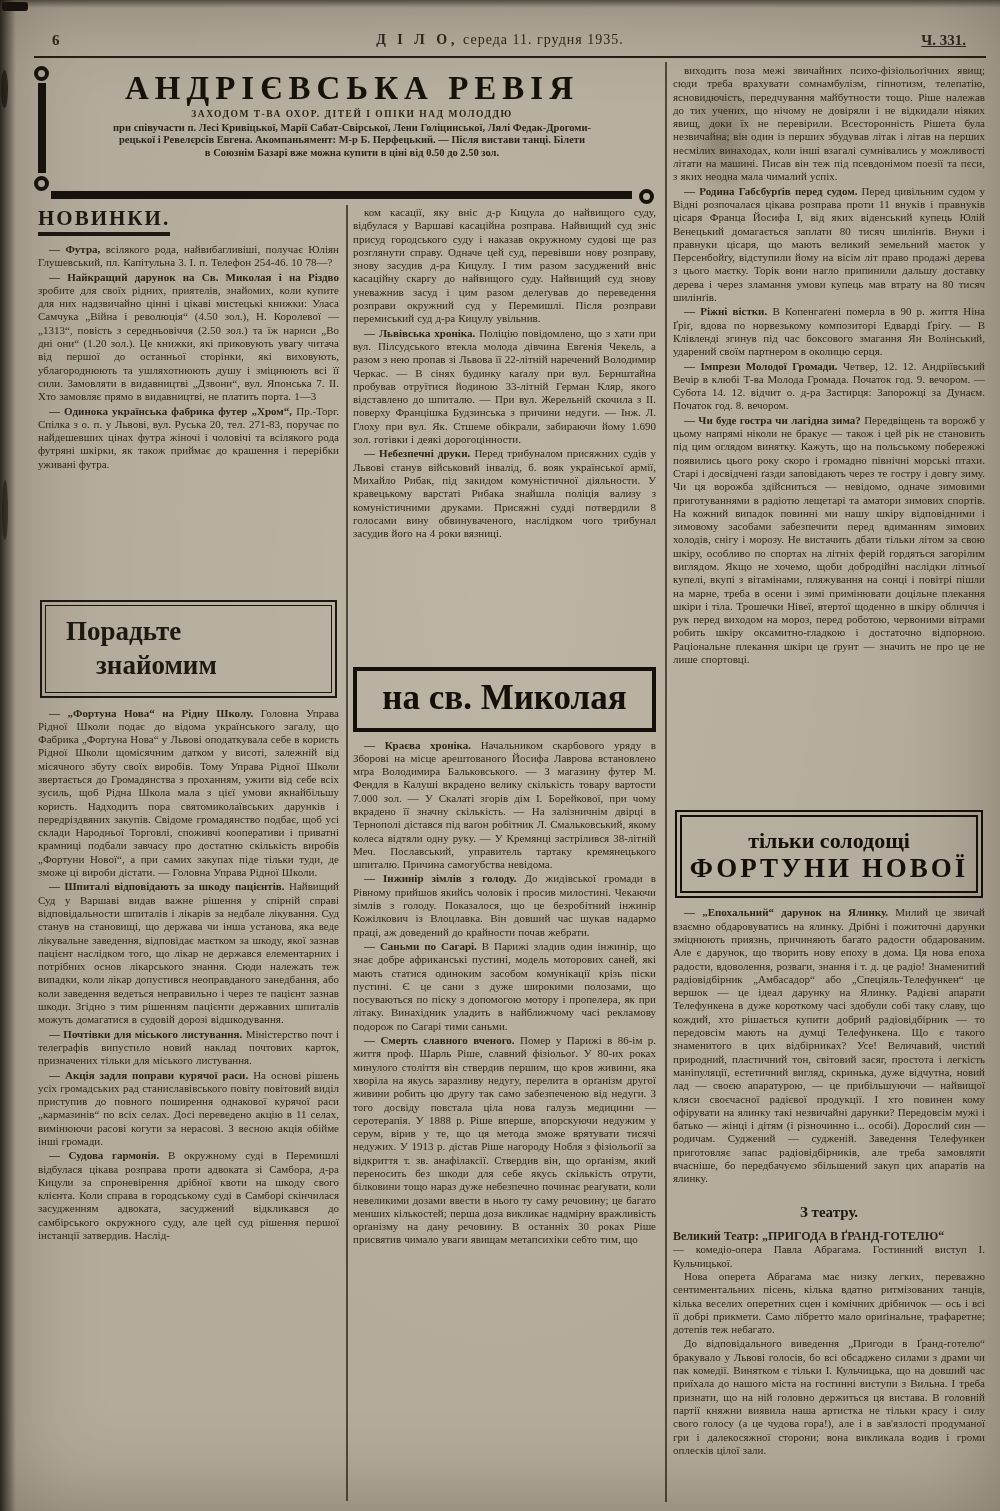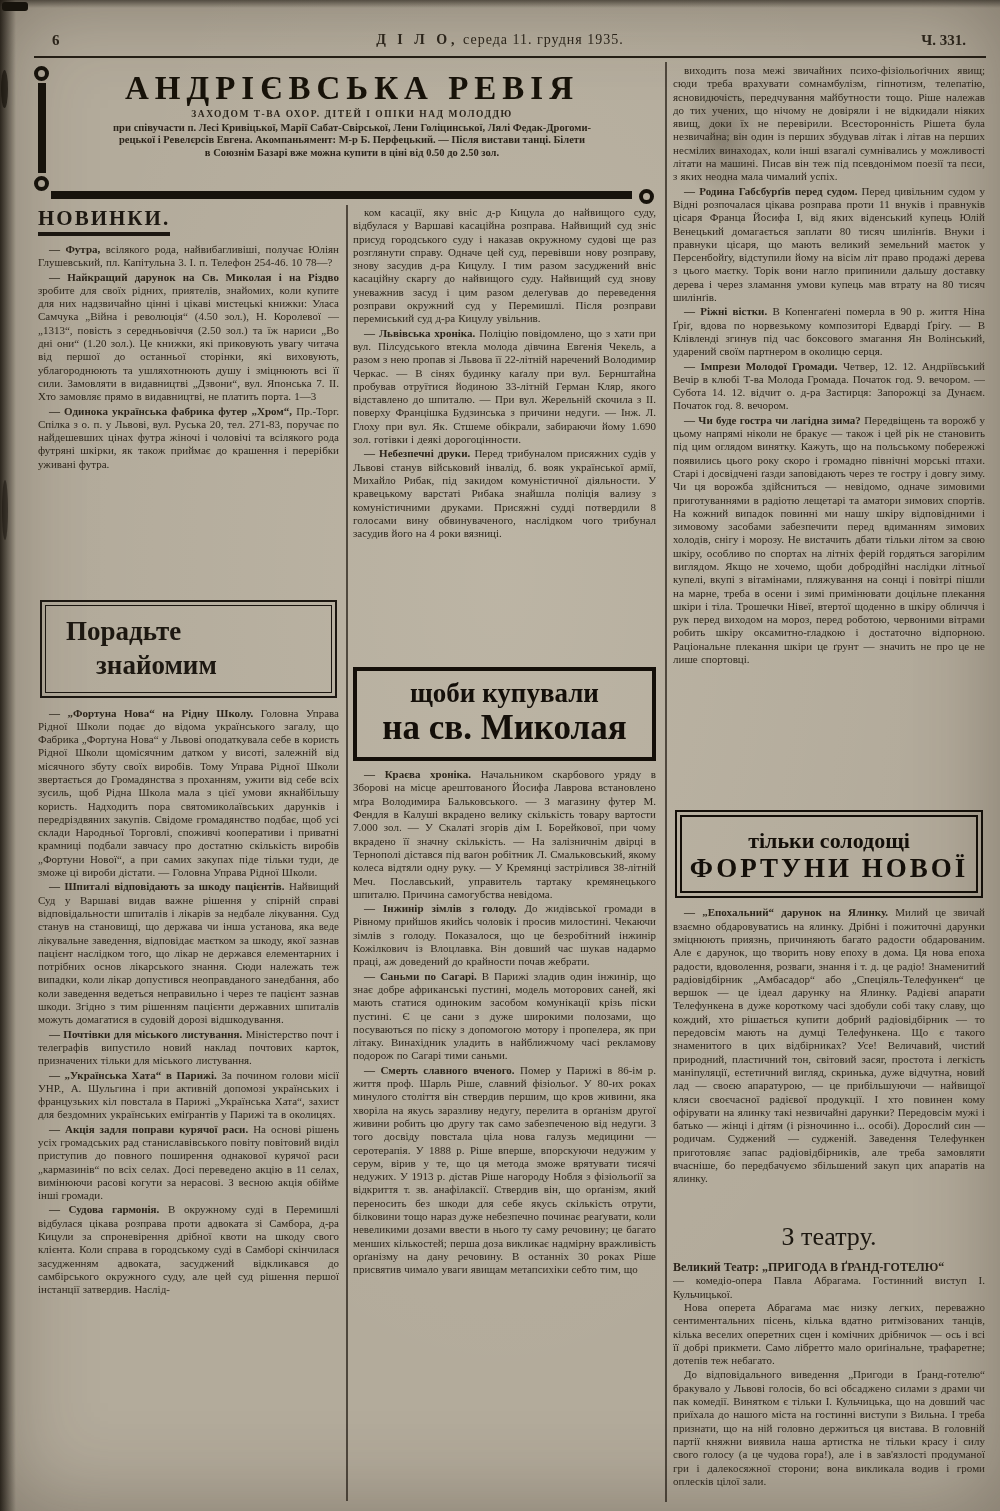--- a/index.html
+++ b/index.html
@@ -12,21 +12,21 @@
     background:linear-gradient(to right,rgba(24,19,12,.85),rgba(24,19,12,0));}
   .edge-top{position:absolute;left:0;top:0;width:100%;height:8px;
     background:linear-gradient(rgba(24,19,12,.55),rgba(24,19,12,0));}
   .smudge{position:absolute;left:682px;top:66px;width:84px;height:140px;
     background:radial-gradient(rgba(34,25,13,.30),rgba(34,25,13,0) 70%);}
   .blot{position:absolute;background:#17130c;border-radius:50%;}
   
   .hdr-num{position:absolute;left:52px;top:32px;font-size:15px;font-weight:bold;}
   .hdr-mast{position:absolute;left:0;top:32px;width:100%;text-align:center;font-size:14px;letter-spacing:1px;}
   .hdr-mast b{letter-spacing:4px;}
-  .hdr-issue{position:absolute;right:34px;top:32px;font-size:15px;font-weight:bold;}
+  .hdr-issue{position:absolute;right:34px;top:32px;font-size:15px;font-weight:bold;text-decoration:underline;}
   .hdr-rule{position:absolute;left:34px;right:14px;top:56px;height:2px;background:#241e15;}
   
   .vdiv1{position:absolute;left:346px;top:205px;width:2px;height:1296px;background:rgba(35,28,20,.7);}
   .vdiv2{position:absolute;left:665px;top:62px;width:2px;height:1440px;background:rgba(35,28,20,.7);}
   
   .banner{position:absolute;left:36px;top:66px;width:628px;height:140px;}
   .b-ring{position:absolute;width:15px;height:15px;border:4px solid #17130c;border-radius:50%;}
   .b-ring.tl{left:-2px;top:0;}
   .b-ring.bl{left:-2px;bottom:15px;}
   .b-ring.br{right:10px;bottom:2px;}
@@ -58,21 +58,21 @@
     padding:13px 8px 13px 24px;font-size:27px;font-weight:bold;line-height:1.25;color:#1d1811;}
   .box1 .l2{padding-left:30px;}
   .box2{margin:5px 0 7px 0;border:4px solid #140f09;padding:8px 2px 10px;text-align:center;color:#140f09;}
   .box2 .l1{font-size:27px;font-weight:bold;line-height:1.1;}
   .box2 .l2{font-size:35px;font-weight:bold;line-height:1.1;}
   .box3{margin:6px 2px 8px 2px;border:2px solid #140f09;outline:2px solid #140f09;outline-offset:-7px;
     padding:16px 2px 12px;text-align:center;color:#140f09;}
   .box3 .l1{font-size:22px;font-weight:bold;line-height:1.15;}
   .box3 .l2{font-size:27px;font-weight:bold;letter-spacing:3px;line-height:1.15;}
   
-  .th-head{font-size:26px;font-weight:normal;text-align:center;margin:28px 0 8px;color:#1d1811;}
+  .th-head{font-size:15px;font-weight:bold;text-align:center;margin:10px 0 8px;color:#1d1811;}
   .th-sub1{font-size:12px;font-weight:bold;line-height:14px;text-align:justify;}
   .th-sub2{font-size:11px;line-height:13.3px;text-align:justify;margin-bottom:0;}
 </style>
 </head>
 <body>
 
 <div class="page">
 
   <div class="edge-left"></div>
   <div class="edge-top"></div>
@@ -114,34 +114,32 @@
         <p class="para"><b class="lead">— Одинока українська фабрика футер „Хром“, </b><span>Пр.-Торг. Спілка з о. п. у Львові, вул. Руська 20, тел. 271-83, поручає по найдешевших цінах футра жіночі і чоловічі та всілякого рода футряні шкірки, як також приймає до крашення і перерібки уживані футра.</span></p>
       </div>
     <div class="box1">
       <div class="l1">Порадьте</div>
       <div class="l2">знайомим</div>
     </div>
     <div>
         <p class="para"><b class="lead">— „Фортуна Нова“ на Рідну Школу. </b><span>Головна Управа Рідної Школи подає до відома українського загалу, що Фабрика „Фортуна Нова“ у Львові оподаткувала себе в користь Рідної Школи щомісячним датком у висоті, залежній від місячного збуту своїх виробів. Тому Управа Рідної Школи звертається до Громадянства з проханням, ужити від себе всіх зусиль, щоб Рідна Школа мала з цієї умови якнайбільшу користь. Надходить пора святомиколаївських дарунків і передріздвяних закупів. Свідоме громадянство подбає, щоб усі склади Народньої Торговлі, споживчі кооперативи і приватні крамниці подбали завчасу про достатню скількість виробів „Фортуни Нової“, а при самих закупах піде тільки туди, де зможе ці вироби дістати. — Головна Управа Рідної Школи.</span></p>
         <p class="para"><b class="lead">— Шпиталі відповідають за шкоду пацієнтів. </b><span>Найвищий Суд у Варшаві видав важне рішення у спірній справі відповідальности шпиталів і лікарів за недбале лікування. Суд станув на становищі, що держава чи інша установа, яка веде лікувальне заведення, відповідає маєтком за шкоду, якої зазнав пацієнт наслідком того, що лікар не держався елементарних і потрібних основ лікарського знання. Сюди належать теж випадки, коли лікар допустився неоправданого занедбання, або коли заведення ведеться неправильно і через те пацієнт зазнав шкоди. Згідно з тим рішенням пацієнти державних шпиталів можуть домагатися в судовій дорозі відшкодування.</span></p>
         <p class="para"><b class="lead">— Почтівки для міського листування. </b><span>Міністерство почт і телеграфів випустило новий наклад почтових карток, призначених тільки для міського листування.</span></p>
-        <p class="para"><b class="lead">— „Українська Хата“ в Парижі. </b><span>За почином голови місії УНР., А. Шульгина і при активній допомозі українських і французьких кіл повстала в Парижі „Українська Хата“, захист для бездомних українських еміґрантів у Парижі та в околицях.</span></p>
         <p class="para"><b class="lead">— Акція задля поправи курячої раси. </b><span>На основі рішень усіх громадських рад станиславівського повіту повітовий виділ приступив до повного поширення однакової курячої раси „кармазинів“ по всіх селах. Досі переведено акцію в 11 селах, вимінюючи расові когути за нерасові. З весною акція обійме інші громади.</span></p>
         <p class="para"><b class="lead">— Судова гармонія. </b><span>В окружному суді в Перемишлі відбулася цікава розправа проти адвоката зі Самбора, д-ра Кицули за спроневірення дрібної квоти на шкоду свого клієнта. Коли справа в городському суді в Самборі скінчилася засудженням адвоката, засуджений відкликався до самбірського окружного суду, але цей суд рішення першої інстанції затвердив. Наслід-</span></p>
       </div>
   </div>
 
   <div class="col" id="col2">
     <div id="col2-top" class="clip">
         <p class="para"><span>ком касації, яку вніс д-р Кицула до найвищого суду, відбулася у Варшаві касаційна розправа. Найвищий суд зніс присуд городського суду і наказав окружному судові ще раз розглянути справу. Одначе цей суд, перевівши нову розправу, знову засудив д-ра Кицулу. І тим разом засуджений вніс касаційну скаргу до найвищого суду. Найвищий суд знову уневажнив засуд і цим разом делеґував до переведення розправи окружний суд у Перемишлі. Після розправи перемиський суд д-ра Кицулу увільнив.</span></p>
         <p class="para"><b class="lead">— Львівська хроніка. </b><span>Поліцію повідомлено, що з хати при вул. Пілсудського втекла молода дівчина Евгенія Чекель, а разом з нею пропав зі Львова її 22-літній наречений Володимир Черкас. — В сінях будинку каґалу при вул. Бернштайна пробував отруїтися йодиною 33-літній Герман Кляр, якого відставлено до шпиталю. — При вул. Жерельній скочила з ІІ. поверху Францішка Будзинська з причини недуги. — Інж. Л. Глоху при вул. Як. Стшеме обікрали, забираючи йому 1.690 зол. готівки і деякі дорогоцінности.</span></p>
         <p class="para"><b class="lead">— Небезпечні друки. </b><span>Перед трибуналом присяжних судів у Львові станув військовий інвалід, б. вояк української армії, Михайло Рибак, під закидом комуністичної діяльности. У кравецькому варстаті Рибака знайшла поліція вализу з комуністичними друками. Присяжні судді потвердили 8 голосами вину обвинуваченого, наслідком чого трибунал засудив його на 4 роки вязниці.</span></p>
       </div>
     <div class="box2">
-      <div class="l1">щоби купували</div>
       <div class="l2">на св. Миколая</div>
     </div>
     <div>
         <p class="para"><b class="lead">— Краєва хроніка. </b><span>Начальником скарбового уряду в Зборові на місце арештованого Йосифа Лаврова встановлено мґра Володимира Бальковського. — З магазину футер М. Фендля в Калуші вкрадено велику скількість товару вартости 7.000 зол. — У Скалаті згорів дім І. Борейкової, при чому вкрадено її значну скількість. — На залізничнім двірці в Тернополі дістався під ваґон робітник Л. Смальковський, якому колеса відтяли одну руку. — У Кремянці застрілився 38-літній Меч. Пославський, управитель тартаку кремянецького шпиталю. Причина самогубства невідома.</span></p>
         <p class="para"><b class="lead">— Інжинір зімлів з голоду. </b><span>До жидівської громади в Рівному прийшов якийсь чоловік і просив милостині. Чекаючи зімлів з голоду. Показалося, що це безробітний інжинір Кожілкович із Влоцлавка. Він довший час шукав надармо праці, аж доведений до крайности почав жебрати.</span></p>
         <p class="para"><b class="lead">— Саньми по Сагарі. </b><span>В Парижі зладив один інжинір, що знає добре африканські пустині, модель моторових саней, які мають статися одиноким засобом комунікації крізь піски пустині. Є це сани з дуже широкими полозами, що посуваються по піску з допомогою мотору і пропелера, як при літаку. Винахідник уладить в найближчому часі рекламову подорож по Сагарі тими саньми.</span></p>
         <p class="para"><b class="lead">— Смерть славного вченого. </b><span>Помер у Парижі в 86-ім р. життя проф. Шарль Ріше, славний фізіольоґ. У 80-их роках минулого століття він ствердив першим, що кров живини, яка хворіла на якусь заразливу недугу, перелита в орґанізм другої живини робить цю другу так само забезпеченою від недуги. З того досвіду повстала ціла нова галузь медицини — серотерапія. У 1888 р. Ріше вперше, впорскуючи недужим у серум, вірив у те, що ця метода зможе врятувати тисячі недужих. У 1913 р. дістав Ріше нагороду Нобля з фізіольоґії за відкриття т. зв. анафілаксії. Ствердив він, що орґанізм, який переносить без шкоди для себе якусь скількість отрути, білковини тощо нараз дуже небезпечно починає реаґувати, коли невеликими дозами ввести в нього ту саму речовину; це багато менших кількостей; перша доза викликає надмірну вражливість орґанізму на дану речовину. В останніх 30 роках Ріше присвятив чимало уваги явищам метапсихіки себто тим, що</span></p>
       </div>
   </div>
 

